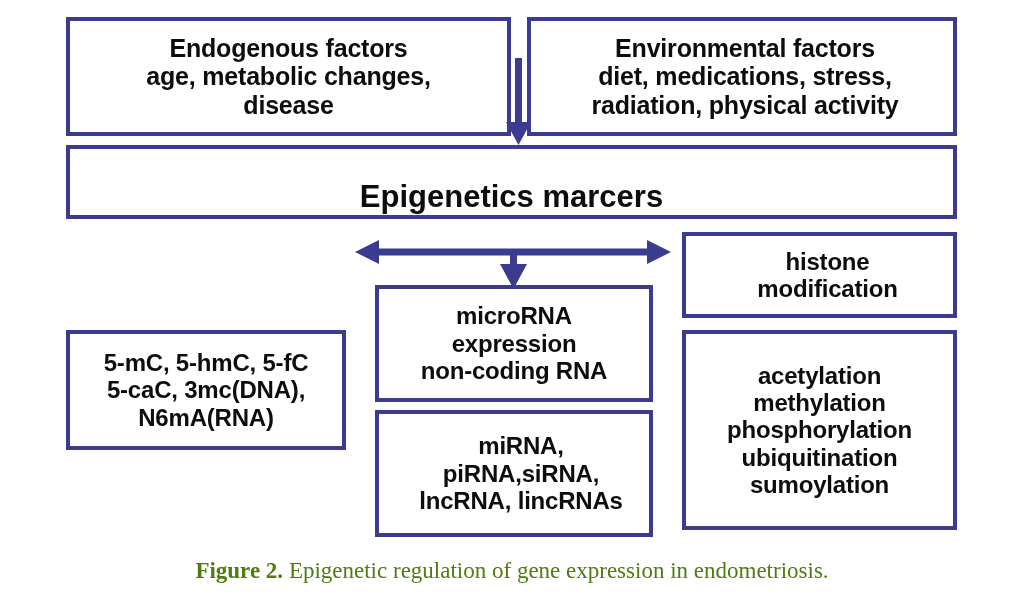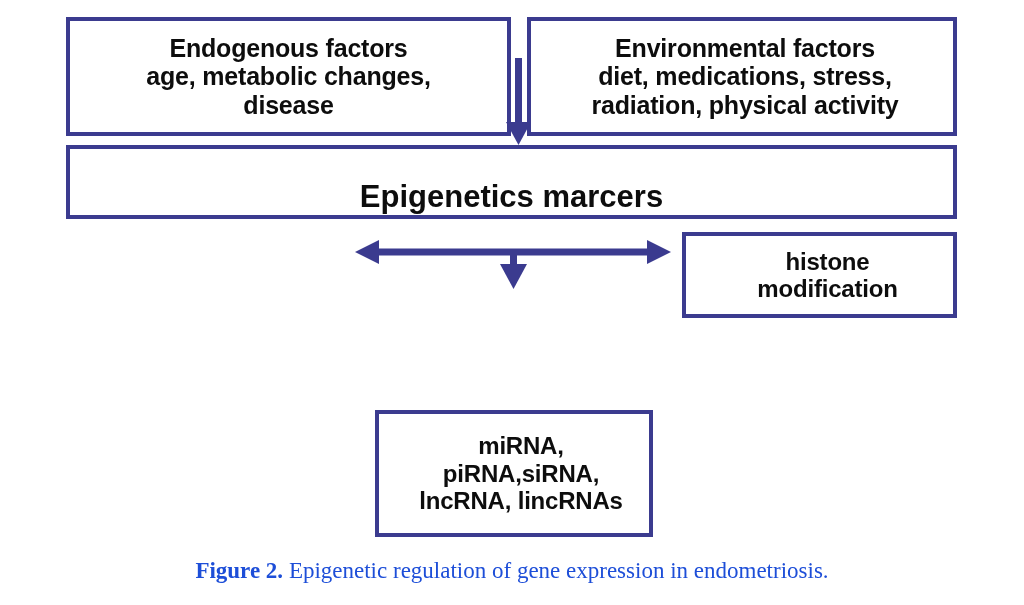--- a/index.html
+++ b/index.html
@@ -96,21 +96,21 @@
   }
 
   #caption {
     position: absolute;
     left: 0;
     top: 558px;
     width: 1024px;
     text-align: center;
     font-family: "Liberation Serif", "DejaVu Serif", serif;
     font-size: 23px;
-    color: #1d4ed8;
+    color: #4d7c0f;
   }
   #caption .cap-strong {
     font-weight: bold;
   }
   #caption .cap-rest {
     font-weight: normal;
   }
 </style>
 </head>
 <body>
@@ -127,33 +127,50 @@
     <span style="white-space:pre-line;margin-left:6px;">Environmental factors
 diet, medications, stress,
 radiation, physical activity</span>
   </div>
 
   <div class="node-box" id="box-epigenetics">
     <span style="white-space:pre-line;margin-top:30px;">Epigenetics marcers</span>
   </div>
 
 
+  <div class="node-box" id="box-marks">
+    <span style="white-space:pre-line;">5-mC, 5-hmC, 5-fC
+5-caC, 3mc(DNA),
+N6mA(RNA)</span>
+  </div>
 
+  <div class="node-box" id="box-microrna">
+    <span style="white-space:pre-line;">microRNA
+expression
+non-coding RNA</span>
+  </div>
 
   <div class="node-box" id="box-rnatypes">
     <span style="white-space:pre-line;">miRNA,
 piRNA,siRNA,
 lncRNA, lincRNAs</span>
   </div>
 
   <div class="node-box" id="box-histone">
     <span style="white-space:pre-line;margin-left:16px;">histone
 modification</span>
   </div>
 
+  <div class="node-box" id="box-histone-types">
+    <span style="white-space:pre-line;">acetylation
+methylation
+phosphorylation
+ubiquitination
+sumoylation</span>
+  </div>
 
   <svg class="arrow-layer" viewBox="0 0 1024 605">
 
     <g>
       <line x1="518.5" y1="58" x2="518.5" y2="130" stroke="#3b3b8f" stroke-width="7"></line>
       <polygon points="518.5,145 506,122 531,122" fill="#3b3b8f"></polygon>
     </g>
 
     <g>
       <line x1="370" y1="252" x2="657" y2="252" stroke="#3b3b8f" stroke-width="7"></line>

